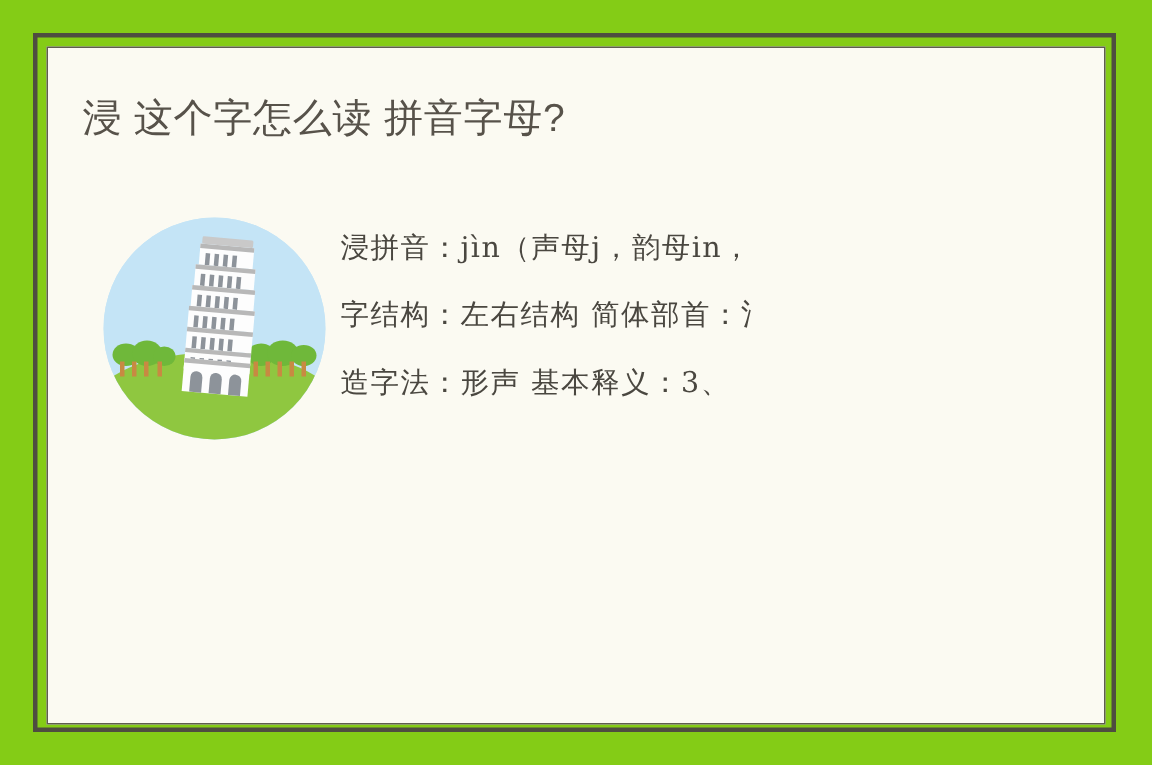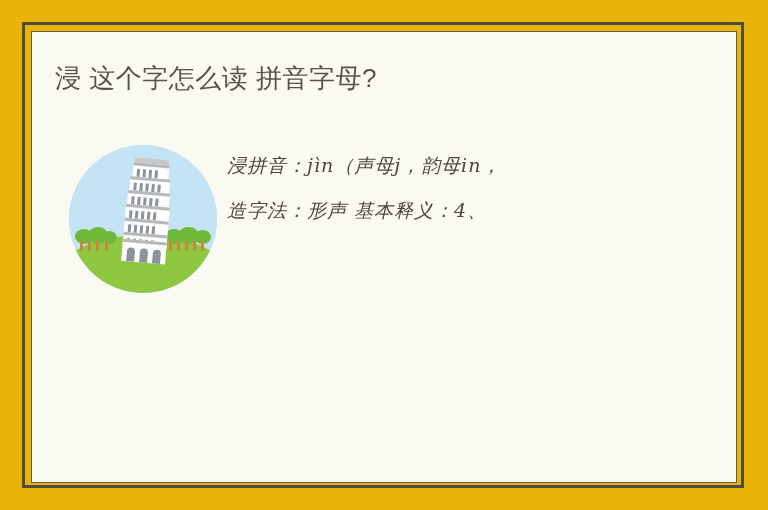--- a/index.html
+++ b/index.html
@@ -10,21 +10,21 @@
     width: 768px;
     height: 510px;
     background: #faf9f0;
     font-family: "Liberation Sans", sans-serif;
     overflow: hidden;
   }
   .page {
     position: relative;
     width: 768px;
     height: 510px;
-    background: #eab308;
+    background: #84cc16;
     box-sizing: border-box;
   }
   
   .frame-outer {
     position: absolute;
     left: 22px;
     top: 22px;
     width: 722px;
     height: 466px;
     border: 3px solid #4e4d40;
@@ -179,21 +179,20 @@
     width: 480px;
     font-family: "DejaVu Serif", "Liberation Serif", serif;
     font-size: 19px;
     line-height: 45px;
     color: #4a4740;
     letter-spacing: 1px;
   }
   .body-text .ln {
     display: block;
     white-space: nowrap;
-    font-style: italic;
   }
 </style>
 </head>
 <body>
 
 <div class="page">
 
   <div class="frame-outer"></div>
   <div class="frame-inner"></div>
 
@@ -286,17 +285,18 @@
             <span class="arch" style="left:5px;"></span>
             <span class="arch" style="left:18px;"></span>
             <span class="arch" style="left:31px;"></span>
           </div>
         </div>
       </div>
     </div>
 
     <div class="body-text">
       <span class="ln">浸拼音：jìn（声母j，韵母in，</span>
-      <span class="ln">造字法：形声 基本释义：4、</span>
+      <span class="ln">字结构：左右结构 简体部首：氵</span>
+      <span class="ln">造字法：形声 基本释义：3、</span>
     </div>
 
   </div>
 </div>
 
 </body></html>

